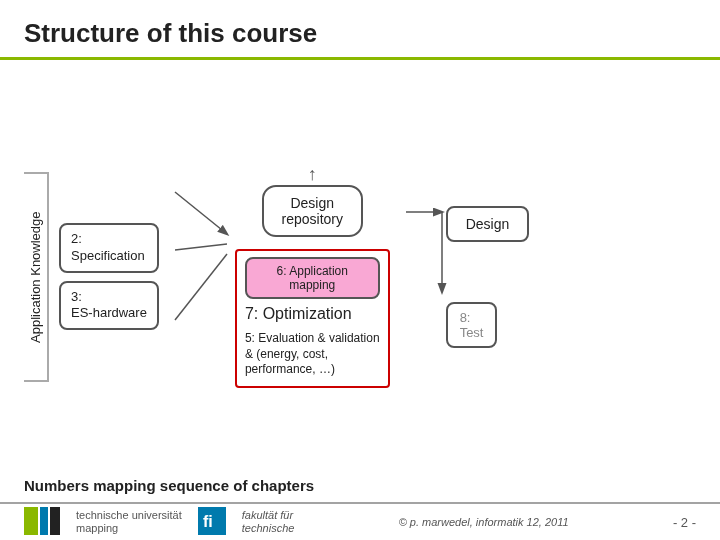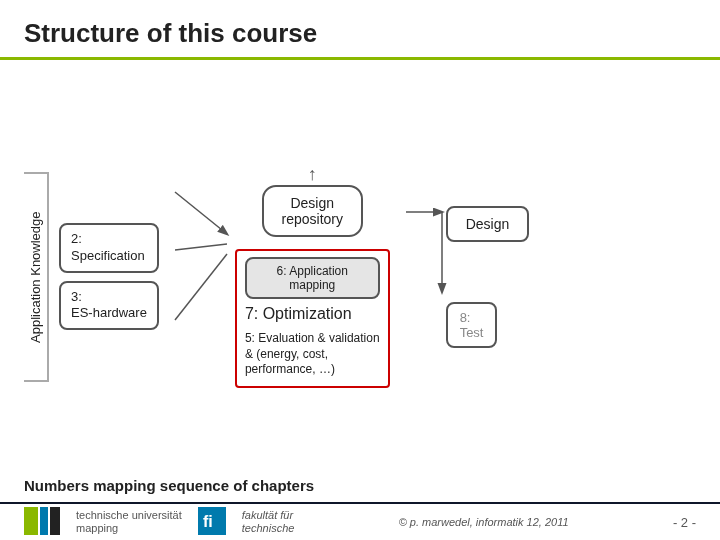--- a/index.html
+++ b/index.html
@@ -97,21 +97,21 @@
       background: #fff;
       display: flex;
       flex-direction: column;
       gap: 4px;
     }
 
     .inner-box {
       border: 2px solid #555;
       border-radius: 8px;
       padding: 5px 10px;
-      background: #e5e5e5;
+      background: #f9a8d4;
       font-size: 12px;
       text-align: center;
     }
 
     .opt-text {
       font-size: 16px;
       padding: 2px 0;
     }
 
     .eval-text {
@@ -153,21 +153,21 @@
       padding: 8px 0 6px 0;
     }
 
     
     .footer {
       position: absolute;
       bottom: 0;
       left: 0;
       right: 0;
       height: 38px;
-      border-top: 2px solid #0f172a;
+      border-top: 2px solid #a3a3a3;
       display: flex;
       align-items: center;
       justify-content: space-between;
       padding: 0 24px;
       background: #fff;
     }
 
     .footer-left {
       display: flex;
       align-items: center;

